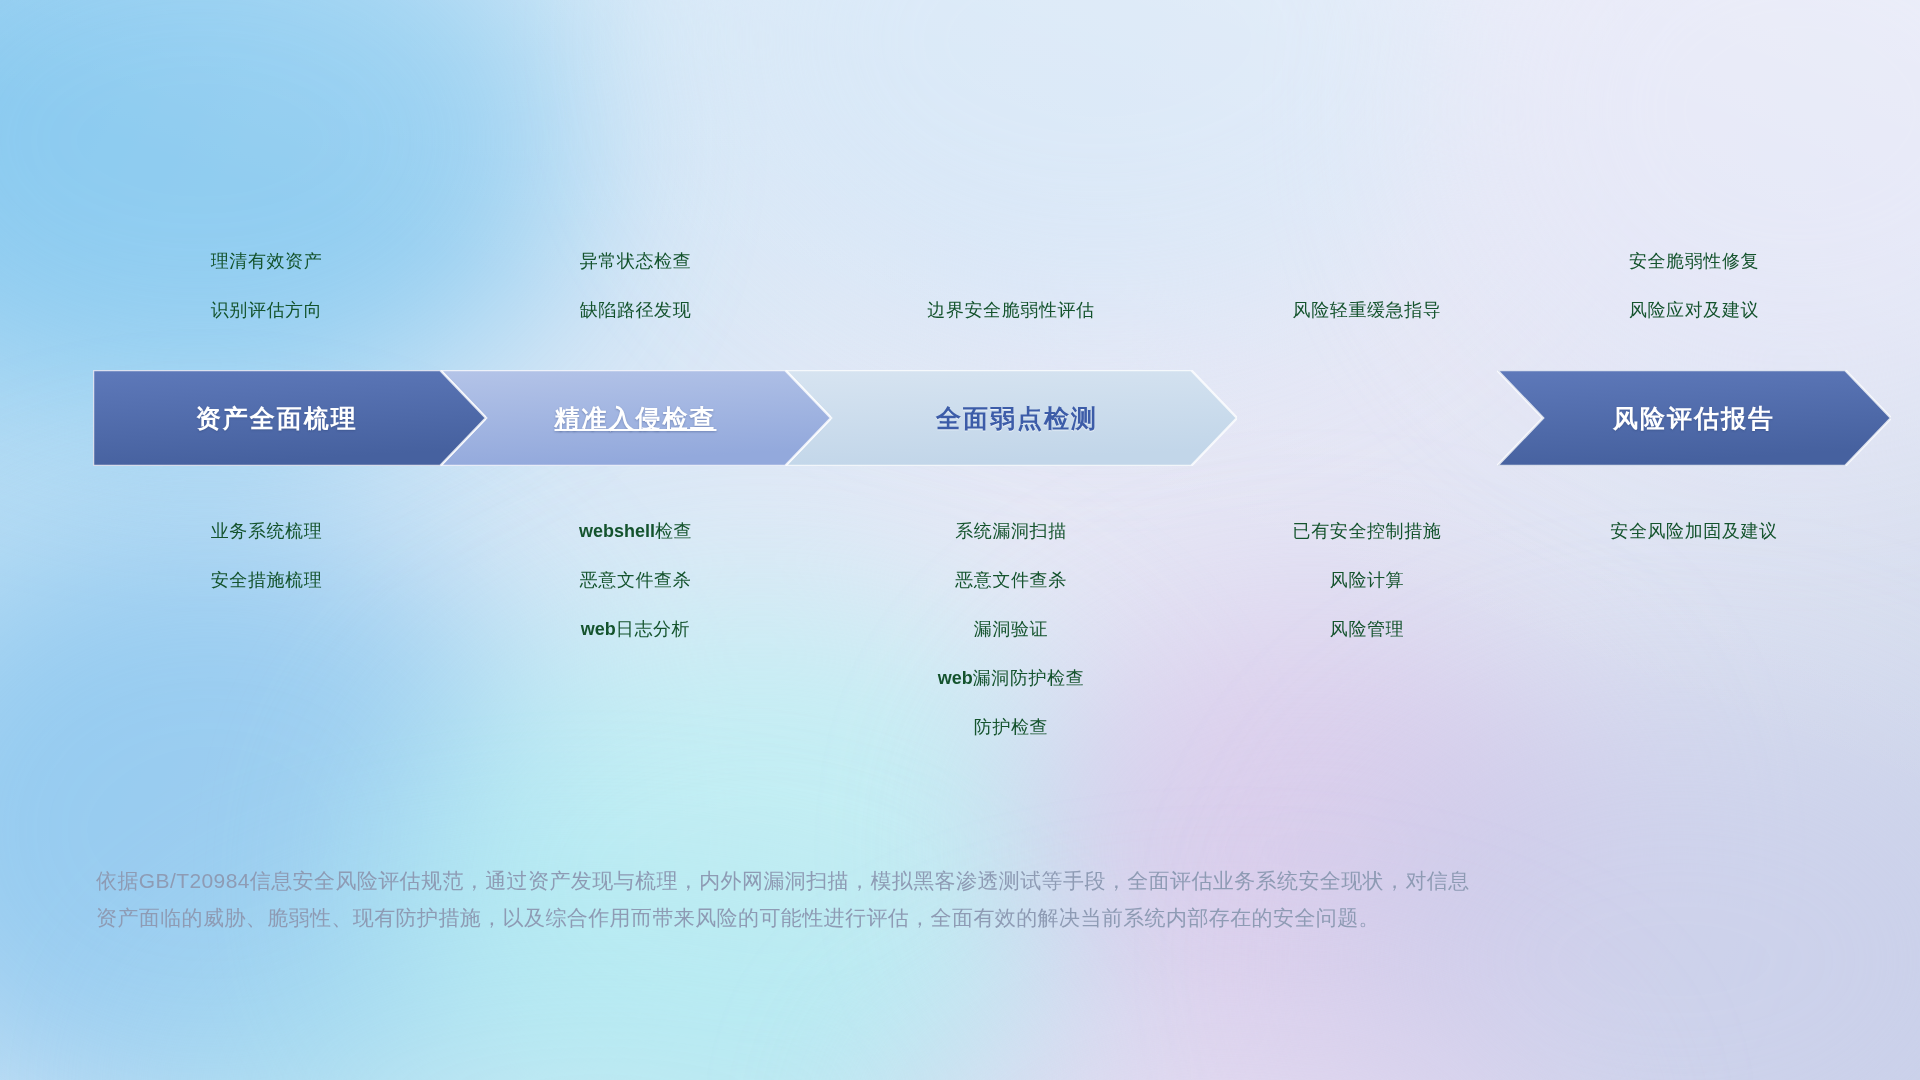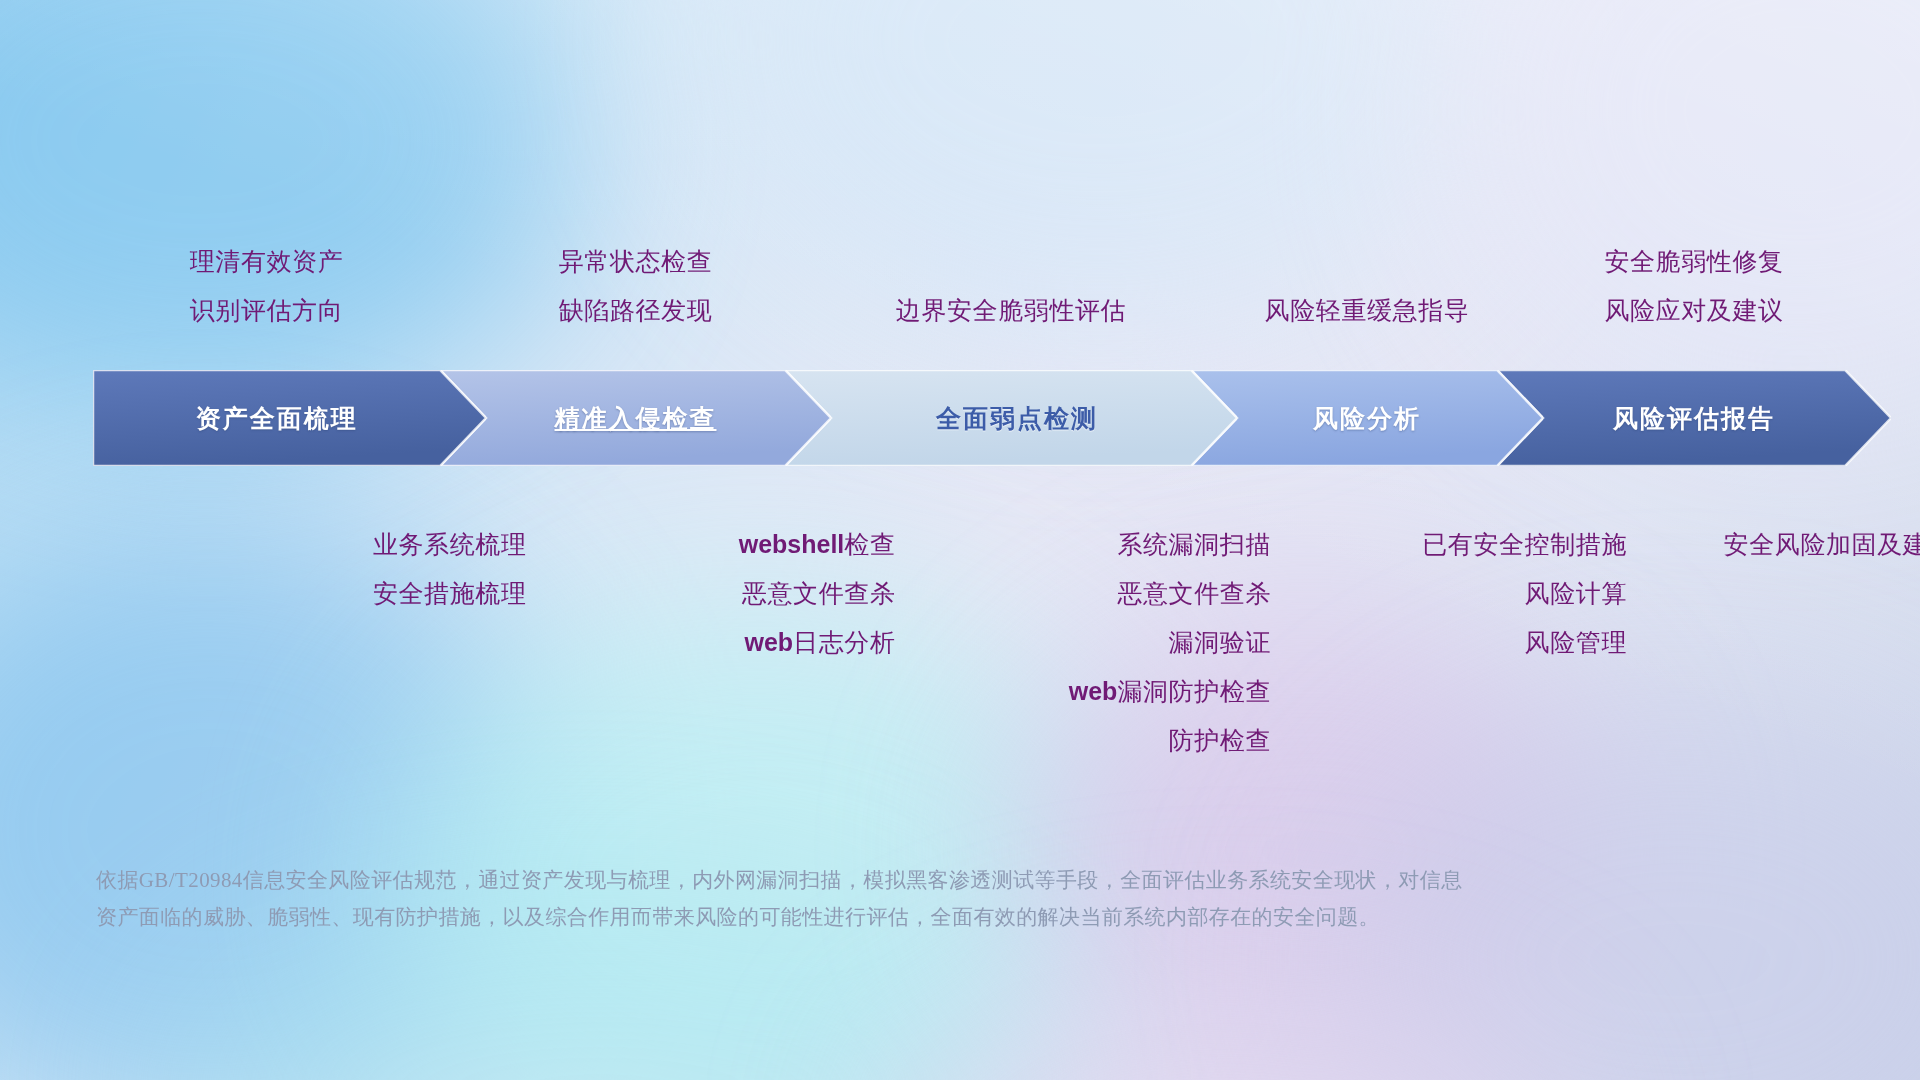--- a/index.html
+++ b/index.html
@@ -34,22 +34,22 @@
   .b8{left:150px;top:880px;width:900px;height:420px;background:#a8e6f0;opacity:.45;}
   .b9{left:880px;top:980px;width:700px;height:320px;background:#e2d2ee;opacity:.5;}
   .sheen{position:absolute;inset:0;
     background:linear-gradient(200deg,rgba(255,255,255,.38) 0%,rgba(255,255,255,0) 45%);}
 
   
   #content{position:absolute;inset:0;z-index:2;}
 
   .col{position:absolute;text-align:center;}
   .tag{
-    color:#701a75;
-    font-size:25px;
+    color:#14532d;
+    font-size:18px;
     line-height:49px;
     white-space:nowrap;
     letter-spacing:.6px;
   }
   .tag .en{font-weight:bold;letter-spacing:0;}
 
   
   .top-col{bottom:745px;}
 
   
@@ -63,28 +63,28 @@
     position:relative;z-index:3;
     font-size:25px;font-weight:bold;letter-spacing:2px;
     white-space:nowrap;
   }
   .shape{position:absolute;inset:0;}
 
   .lbl-white{color:#ffffff;text-shadow:0 1px 2px rgba(40,60,110,.35);}
   .lbl-blue{color:#3c5ca8;text-shadow:0 1px 1px rgba(255,255,255,.65);}
 
   
-  .bot-col{top:520px;text-align:right;}
+  .bot-col{top:507px;}
 
   
   #footer{
     position:absolute;left:96px;top:862px;width:1600px;z-index:2;
     color:#8e9bb4;font-size:21px;line-height:37px;letter-spacing:.4px;
   }
-  #footer div{white-space:nowrap;font-family:Liberation Serif, serif;}
+  #footer div{white-space:nowrap;}
 </style>
 </head>
 <body>
 
 <div id="bg">
   <div class="layerA"></div>
   <div class="blob b1"></div>
   <div class="blob b7"></div>
   <div class="blob b6"></div>
   <div class="blob b2"></div>
@@ -149,32 +149,20 @@
           <defs>
             <linearGradient id="g2" x1="0" y1="0" x2="0.25" y2="1">
               <stop offset="0%" stop-color="#d7e4f1"></stop>
               <stop offset="100%" stop-color="#c2d6e9"></stop>
             </linearGradient>
           </defs>
           <polygon points="0,0 406,0 452,48 406,96 0,96 46,48" fill="url(#g2)" stroke="rgba(255,255,255,.78)" stroke-width="2.5"></polygon>
         </svg>
         <span class="cap lbl-blue" style="margin-left: 12px;">全面弱点检测</span>
       </div>
-      <div class="chev" style="left: 1098px; width: 352px; z-index: 7;">
-        <svg class="shape" width="352" height="96" viewBox="0 0 352 96">
-          <defs>
-            <linearGradient id="g3" x1="0" y1="0" x2="0.25" y2="1">
-              <stop offset="0%" stop-color="#aac1ec"></stop>
-              <stop offset="100%" stop-color="#8aa6e0"></stop>
-            </linearGradient>
-          </defs>
-          <polygon points="0,0 306,0 352,48 306,96 0,96 46,48" fill="url(#g3)" stroke="rgba(255,255,255,.78)" stroke-width="2.5"></polygon>
-        </svg>
-        <span class="cap lbl-white" style="margin-left: 0px;">风险分析</span>
-      </div>
       <div class="chev" style="left: 1404px; width: 394px; z-index: 6;">
         <svg class="shape" width="394" height="96" viewBox="0 0 394 96">
           <defs>
             <linearGradient id="g4" x1="0" y1="0" x2="0.25" y2="1">
               <stop offset="0%" stop-color="#5e79ba"></stop>
               <stop offset="100%" stop-color="#46619f"></stop>
             </linearGradient>
           </defs>
           <polygon points="0,0 348,0 394,48 348,96 0,96 46,48" fill="url(#g4)" stroke="rgba(255,255,255,.78)" stroke-width="2.5"></polygon>
         </svg>

